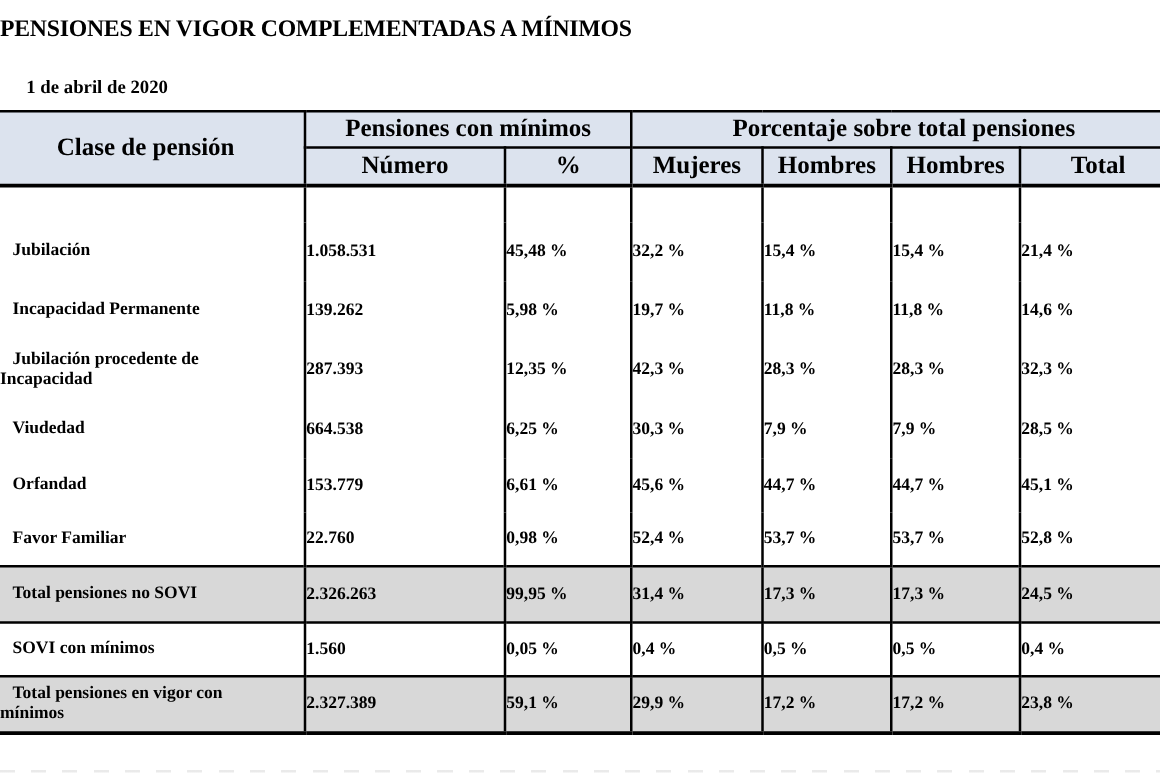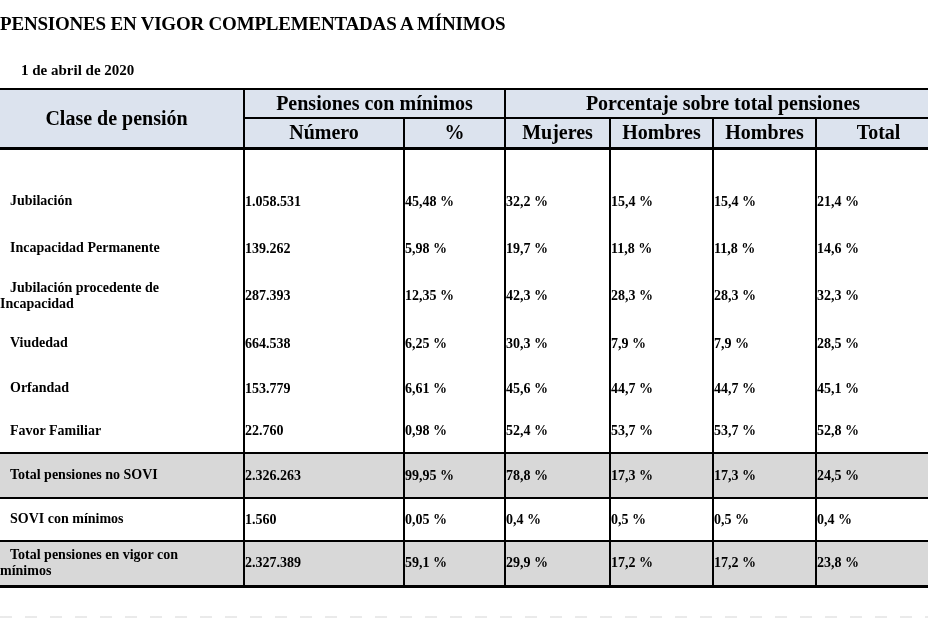--- a/index.html
+++ b/index.html
@@ -160,21 +160,21 @@
         <td class="num">52,4 %</td>
         <td class="num">53,7 %</td>
         <td class="num">53,7 %</td>
         <td class="num total-col">52,8 %</td>
       </tr>
 
       <tr class="total rh45">
         <td class="label">Total pensiones no SOVI</td>
         <td class="num">2.326.263</td>
         <td class="num">99,95 %</td>
-        <td class="num">78,8 %</td>
+        <td class="num">31,4 %</td>
         <td class="num">17,3 %</td>
         <td class="num">17,3 %</td>
         <td class="num total-col">24,5 %</td>
       </tr>
 
       <tr class="sovi rh43">
         <td class="label">SOVI con mínimos</td>
         <td class="num">1.560</td>
         <td class="num">0,05 %</td>
         <td class="num">0,4 %</td>

